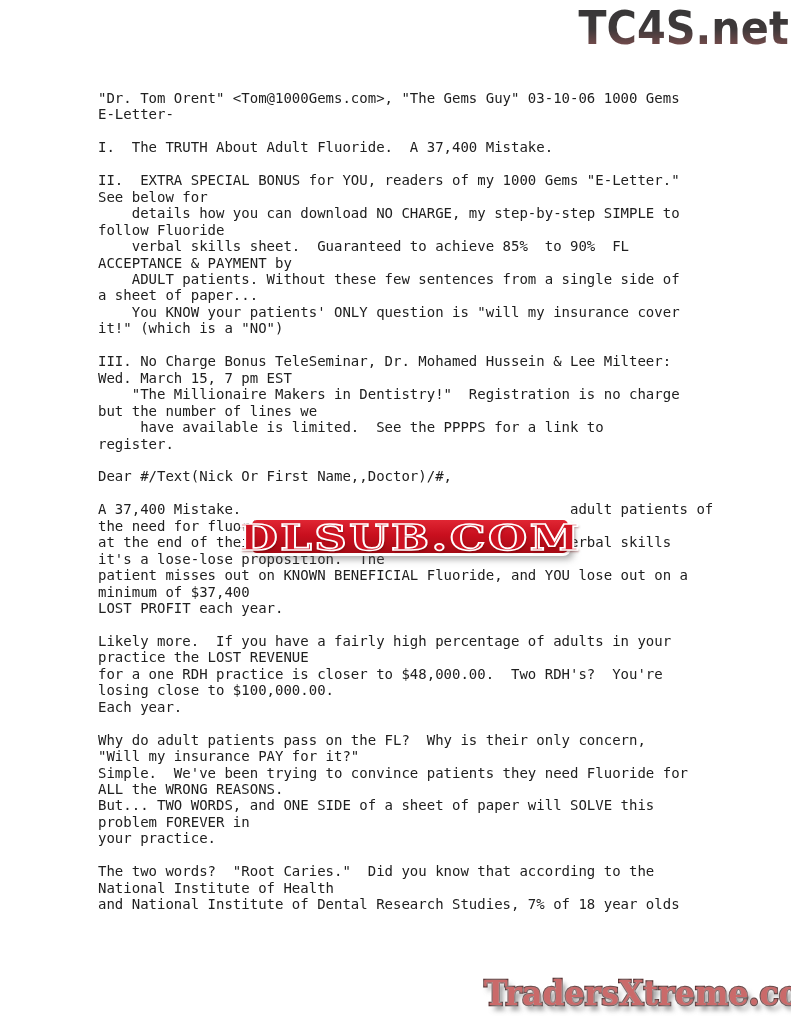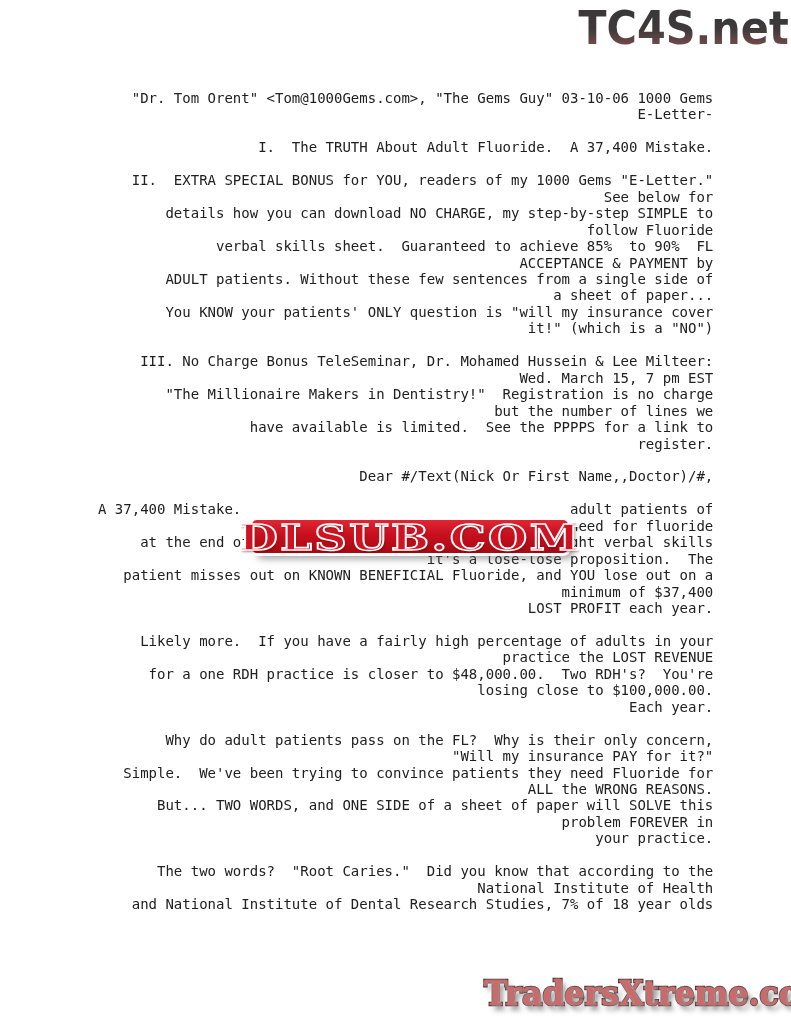--- a/index.html
+++ b/index.html
@@ -3,21 +3,20 @@
 <meta charset="utf-8">
 <style>
   html, body { margin: 0; padding: 0; background: #ffffff; }
   .page {
     position: relative;
     width: 791px;
     height: 1024px;
     background: #ffffff;
     overflow: hidden;
     font-family: "DejaVu Sans Mono", monospace;
-    text-align: right;
   }
   .doc {
     position: absolute;
     left: 98px;
     top: 90px;
     margin: 0;
     font-family: "DejaVu Sans Mono", monospace;
     font-size: 14px;
     line-height: 16.45px;
     color: #202020;

